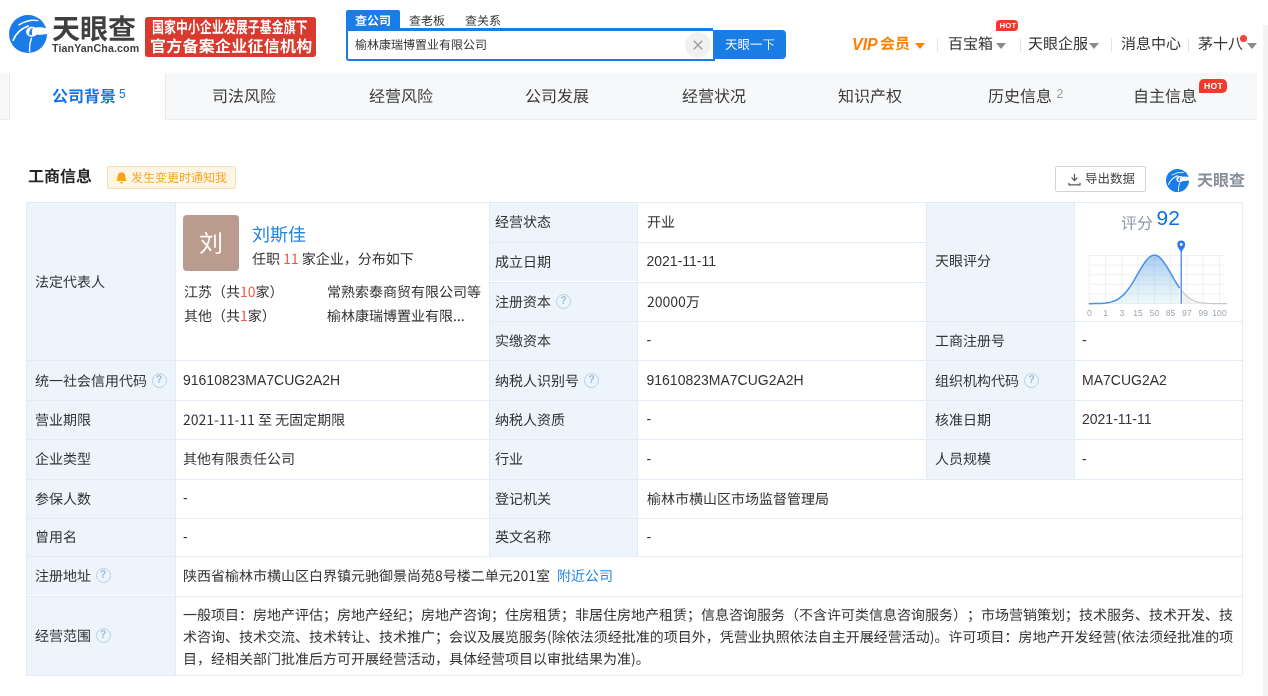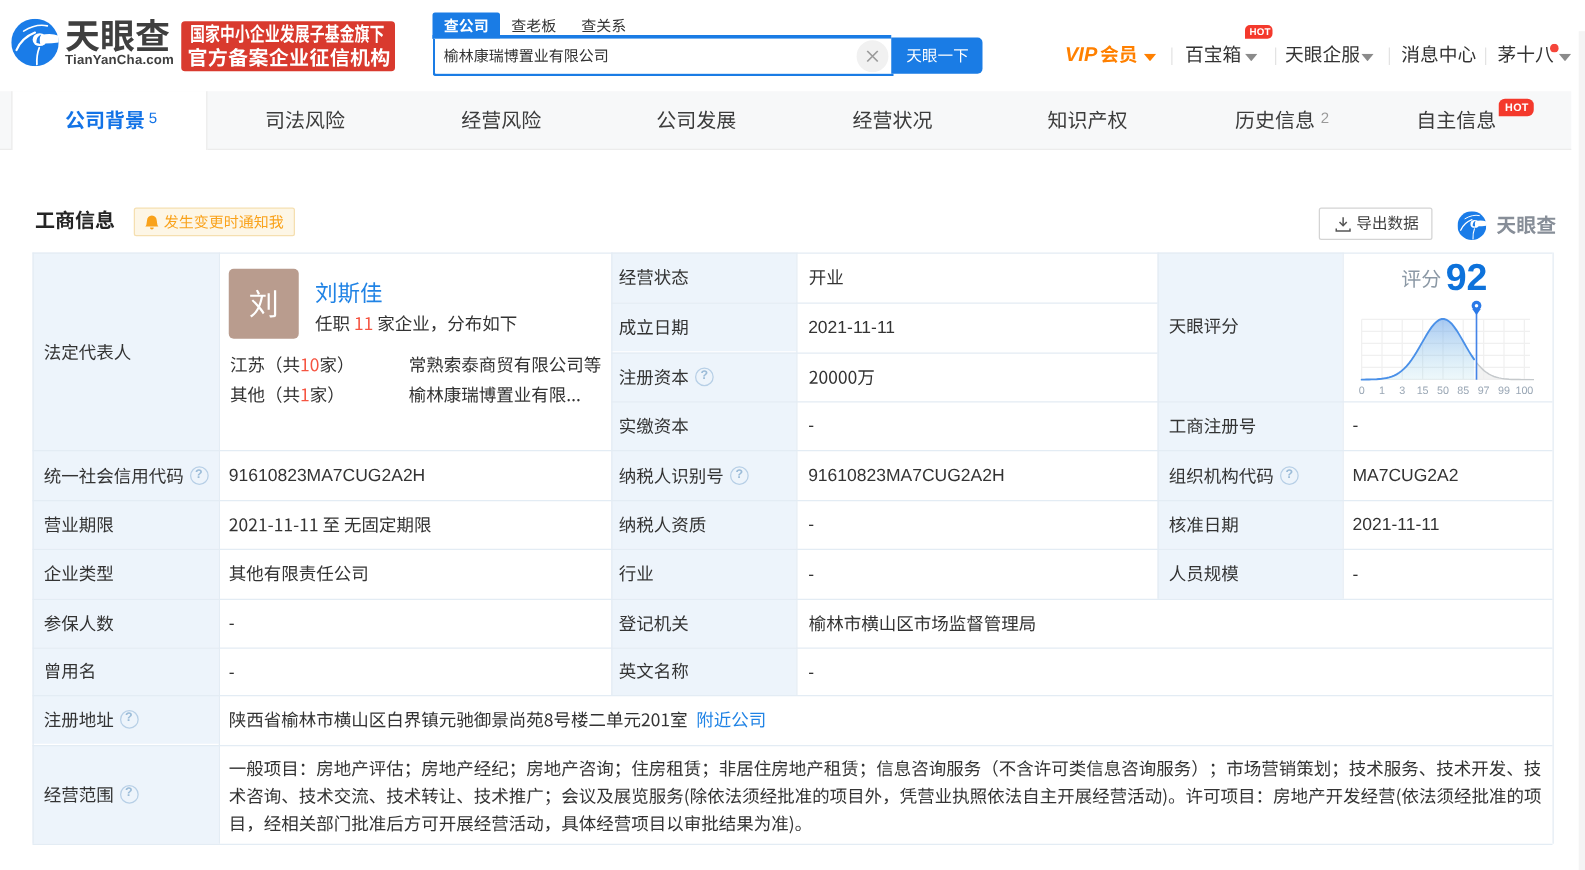--- a/index.html
+++ b/index.html
@@ -865,21 +865,21 @@
   </div>
 <div style="position:absolute;left:1082px;top:333.3px;font-family:'Liberation Sans',sans-serif;font-size:14px;color:#333333;font-weight:400;line-height:1.1172;white-space:pre;">-</div>
 <div style="position:absolute;left:1121.3px;top:213px;">
     <svg width="33" height="21" viewBox="0 0 33 21" style="display:block;overflow:visible">
       <g transform="translate(0 16) scale(0.016)">
         <use href="#q139" x="0" fill="#8b98a5"></use>
         <use href="#q106" x="1000" fill="#8b98a5"></use>
       </g>
     </svg>
   </div>
-<div style="position:absolute;left:1156.5px;top:205.9px;font-family:'Liberation Sans',sans-serif;font-size:30px;color:#0d72db;font-weight:700;line-height:1.1172;white-space:pre;">92</div>
+<div style="position:absolute;left:1156.5px;top:205.9px;font-family:'Liberation Sans',sans-serif;font-size:21px;color:#0d72db;font-weight:400;line-height:1.1172;white-space:pre;">92</div>
 <div style="position:absolute;left:1086px;top:236px">
     <svg width="153" height="84" viewBox="0 0 153 84" style="display:block">
 <defs>
         <linearGradient id="bg1" x1="0" y1="0" x2="0" y2="1">
 <stop offset="0" stop-color="#5e9be8" stop-opacity="0.55"></stop>
           <stop offset="1" stop-color="#9fd8e8" stop-opacity="0.18"></stop>
         </linearGradient>
       </defs>
 <line x1="3.3" y1="19.5" x2="3.3" y2="67.7" stroke="#f0f0f0" stroke-width="1"></line>
       <line x1="19.6" y1="19.5" x2="19.6" y2="67.7" stroke="#f0f0f0" stroke-width="1"></line>

